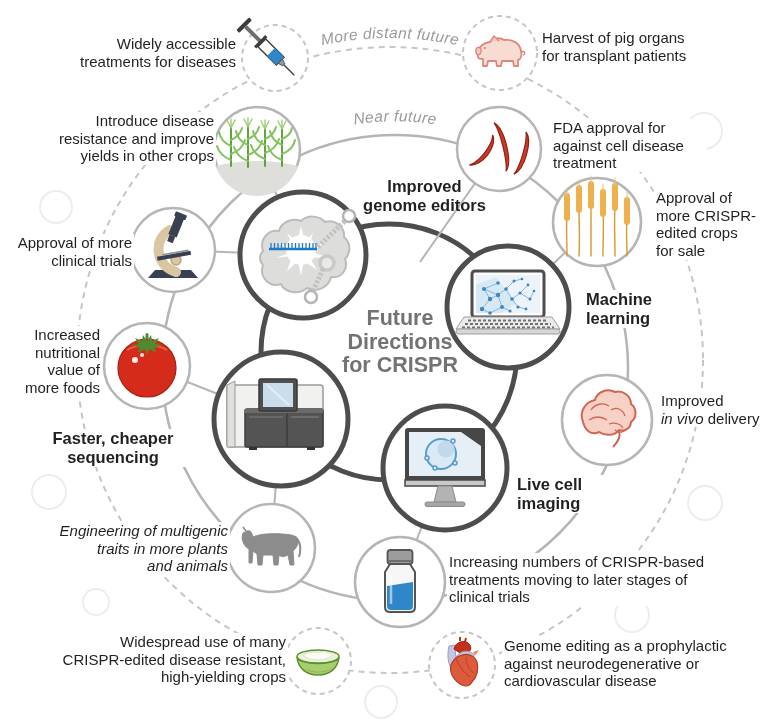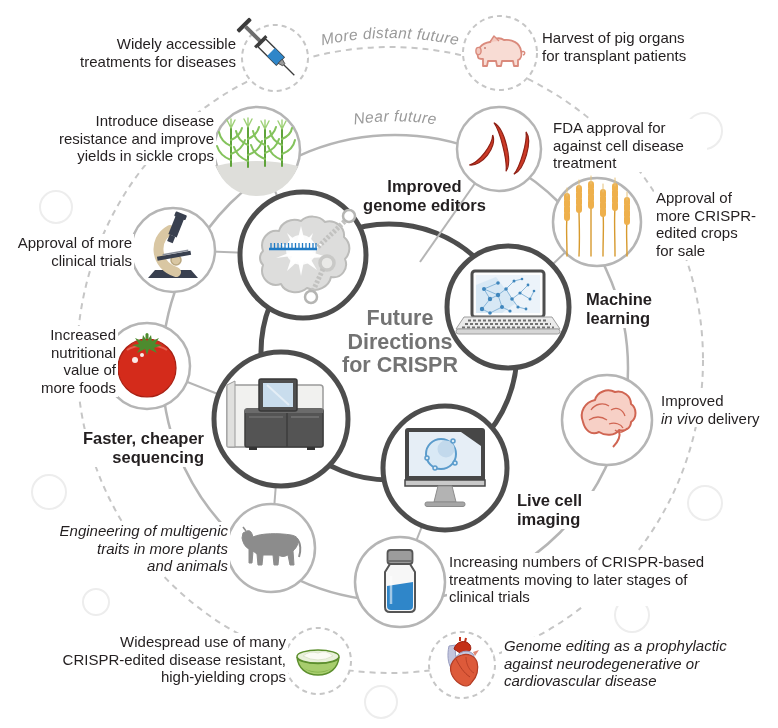--- a/index.html
+++ b/index.html
@@ -374,62 +374,62 @@
 for CRISPR</div>
 
 <div class="lbl r" style="left:48px;top:35px;width:186px;">Widely accessible
 treatments for diseases</div>
 
 <div class="lbl" style="left:540px;top:29px;width:176px;">Harvest of pig organs
 for transplant patients</div>
 
 <div class="lbl r" style="left:30px;top:112px;width:182px;">Introduce disease
 resistance and improve
-yields in sickle crops</div>
+yields in other crops</div>
 
 <div class="lbl" style="left:551px;top:119px;width:152px;">FDA approval for
 against cell disease
 treatment</div>
 
 <div class="lbl" style="left:654px;top:189px;width:118px;">Approval of
 more CRISPR-
 edited crops
 for sale</div>
 
 <div class="lbl r" style="left:2px;top:234px;width:128px;">Approval of more
 clinical trials</div>
 
 <div class="lbl b clear" style="left:345px;top:177px;width:155px;text-align:center;">Improved
 genome editors</div>
 
 <div class="lbl b" style="left:584px;top:290px;width:86px;">Machine
 learning</div>
 
-<div class="lbl r" style="left:24px;top:326px;width:90px;">Increased
+<div class="lbl r" style="left:8px;top:326px;width:90px;">Increased
 nutritional
 value of
 more foods</div>
 
 <div class="lbl" style="left:659px;top:392px;width:112px;"><span>Improved</span><br><i>in vivo</i><span> delivery</span></div>
 
-<div class="lbl b r" style="left:44px;top:429px;width:158px;">Faster, cheaper
+<div class="lbl b r" style="left:32px;top:429px;width:158px;text-align:center;">Faster, cheaper
 sequencing</div>
 
-<div class="lbl b" style="left:515px;top:475px;width:90px;margin-top:16px;">Live cell
+<div class="lbl b" style="left:515px;top:475px;width:90px;">Live cell
 imaging</div>
 
 <div class="lbl r" style="left:30px;top:522px;width:196px;font-style:italic;">Engineering of multigenic
 traits in more plants
 and animals</div>
 
 <div class="lbl" style="left:447px;top:553px;width:268px;">Increasing numbers of CRISPR-based
 treatments moving to later stages of
 clinical trials</div>
 
 <div class="lbl r" style="left:30px;top:633px;width:254px;">Widespread use of many
 CRISPR-edited disease resistant,
 high-yielding crops</div>
 
-<div class="lbl" style="left:502px;top:637px;width:262px;font-style:italic;">Genome editing as a prophylactic
+<div class="lbl" style="left:502px;top:637px;width:262px;">Genome editing as a prophylactic
 against neurodegenerative or
 cardiovascular disease</div>
 
 </div>
 
 </body></html>

